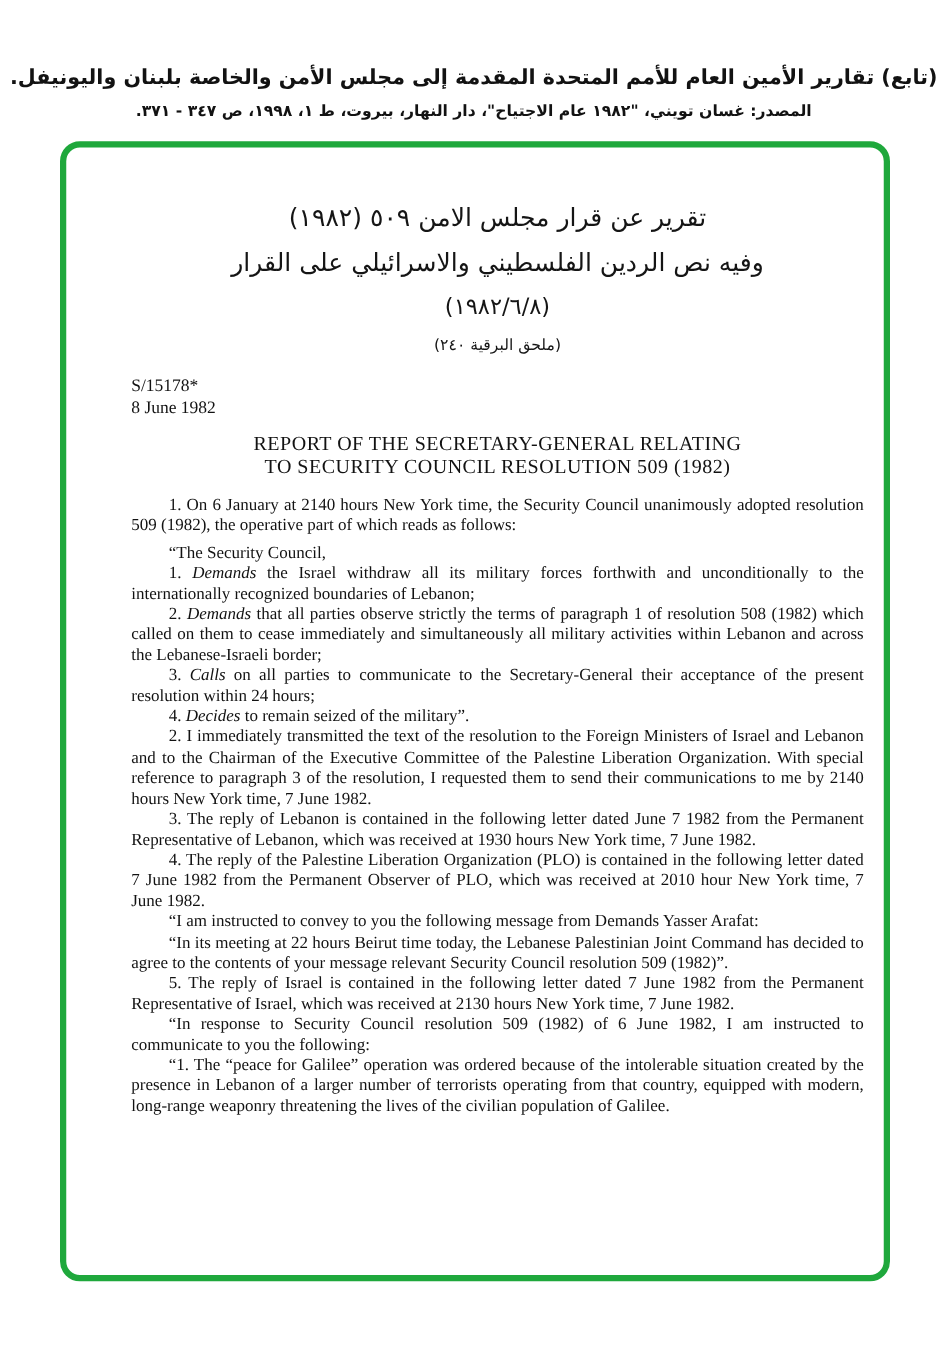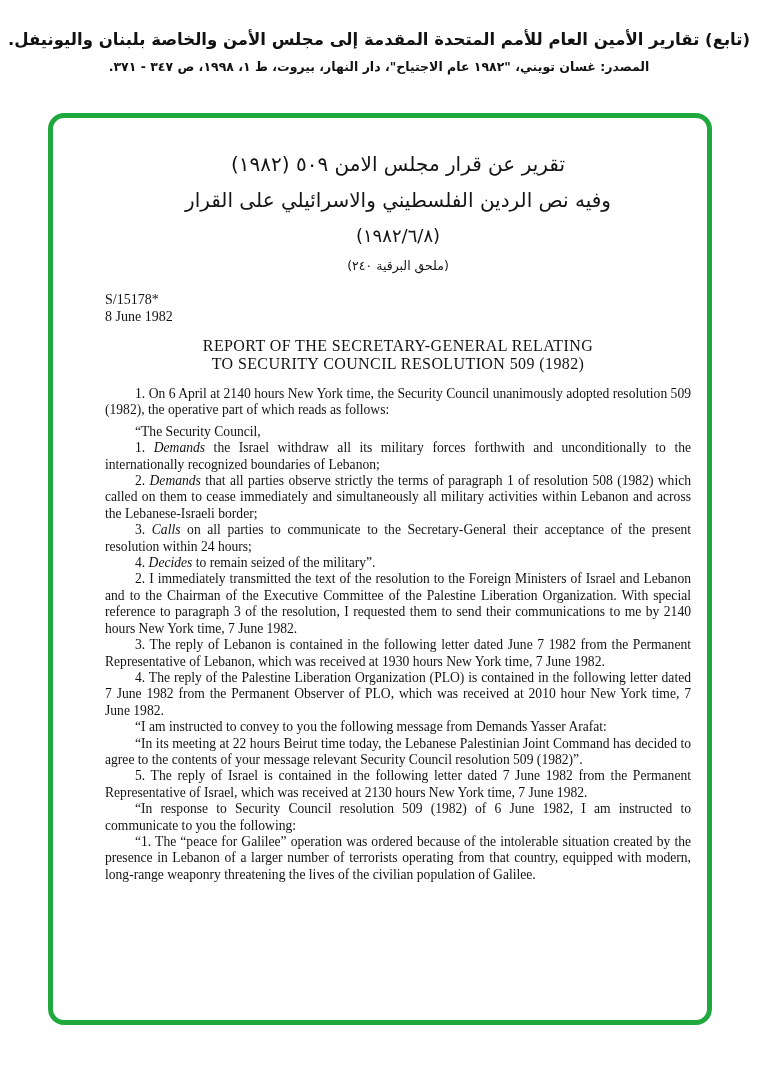--- a/index.html
+++ b/index.html
@@ -9,21 +9,21 @@
     width: 758px;
     height: 1078px;
     background: #ffffff;
     color: #121212;
     font-family: "Liberation Serif", serif;
   }
 
   
   .top-header {
     position: absolute;
-    top: 28px;
+    top: 50px;
     left: 0;
     right: 0;
     text-align: center;
     direction: rtl;
   }
   .top-header .h-line1 {
     font-family: "DejaVu Sans", sans-serif;
     font-weight: bold;
     font-size: 16.5px;
     line-height: 24px;
@@ -41,21 +41,21 @@
     position: absolute;
     left: 48px;
     top: 113px;
     width: 664px;
     height: 912px;
     border: 5px solid #1fa83c;
     border-radius: 16px;
     background: #ffffff;
   }
   .doc-content {
-    padding: 28px 16px 0 52px; 
+    padding: 38px 16px 0 52px; 
   }
 
   
   .ar-title {
     text-align: center;
     direction: rtl;
     font-family: "DejaVu Sans", sans-serif;
     color: #151515;
   }
   .ar-title .t1, .ar-title .t2 {
@@ -127,21 +127,21 @@
       <div>S/15178*</div>
       <div>8 June 1982</div>
     </div>
 
     <div class="en-title">
       <div>REPORT OF THE SECRETARY-GENERAL RELATING</div>
       <div>TO SECURITY COUNCIL RESOLUTION 509 (1982)</div>
     </div>
 
     <div class="body-text">
-        <p class="para"><span>1. On 6 April at 2140 hours New York time, the Security Council unanimously adopted resolution 509 (1982), the operative part of which reads as follows:</span></p>
+        <p class="para"><span>1. On 6 January at 2140 hours New York time, the Security Council unanimously adopted resolution 509 (1982), the operative part of which reads as follows:</span></p>
         <p class="para quote-open"><span>“The Security Council,</span></p>
         <p class="para"><span>1. </span><span class="it">Demands</span><span> the Israel withdraw all its military forces forthwith and unconditionally to the internationally recognized boundaries of Lebanon;</span></p>
         <p class="para"><span>2. </span><span class="it">Demands</span><span> that all parties observe strictly the terms of paragraph 1 of resolution 508 (1982) which called on them to cease immediately and simultaneously all military activities within Lebanon and across the Lebanese-Israeli border;</span></p>
         <p class="para"><span>3. </span><span class="it">Calls</span><span> on all parties to communicate to the Secretary-General their acceptance of the present resolution within 24 hours;</span></p>
         <p class="para"><span>4. </span><span class="it">Decides</span><span> to remain seized of the military”.</span></p>
         <p class="para"><span>2. I immediately transmitted the text of the resolution to the Foreign Ministers of Israel and Lebanon and to the Chairman of the Executive Committee of the Palestine Liberation Organization. With special reference to paragraph 3 of the resolution, I requested them to send their communications to me by 2140 hours New York time, 7 June 1982.</span></p>
         <p class="para"><span>3. The reply of Lebanon is contained in the following letter dated June 7 1982 from the Permanent Representative of Lebanon, which was received at 1930 hours New York time, 7 June 1982.</span></p>
         <p class="para"><span>4. The reply of the Palestine Liberation Organization (PLO) is contained in the following letter dated 7 June 1982 from the Permanent Observer of PLO, which was received at 2010 hour New York time, 7 June 1982.</span></p>
         <p class="para"><span>“I am instructed to convey to you the following message from Demands Yasser Arafat:</span></p>
         <p class="para"><span>“In its meeting at 22 hours Beirut time today, the Lebanese Palestinian Joint Command has decided to agree to the contents of your message relevant Security Council resolution 509 (1982)”.</span></p>

